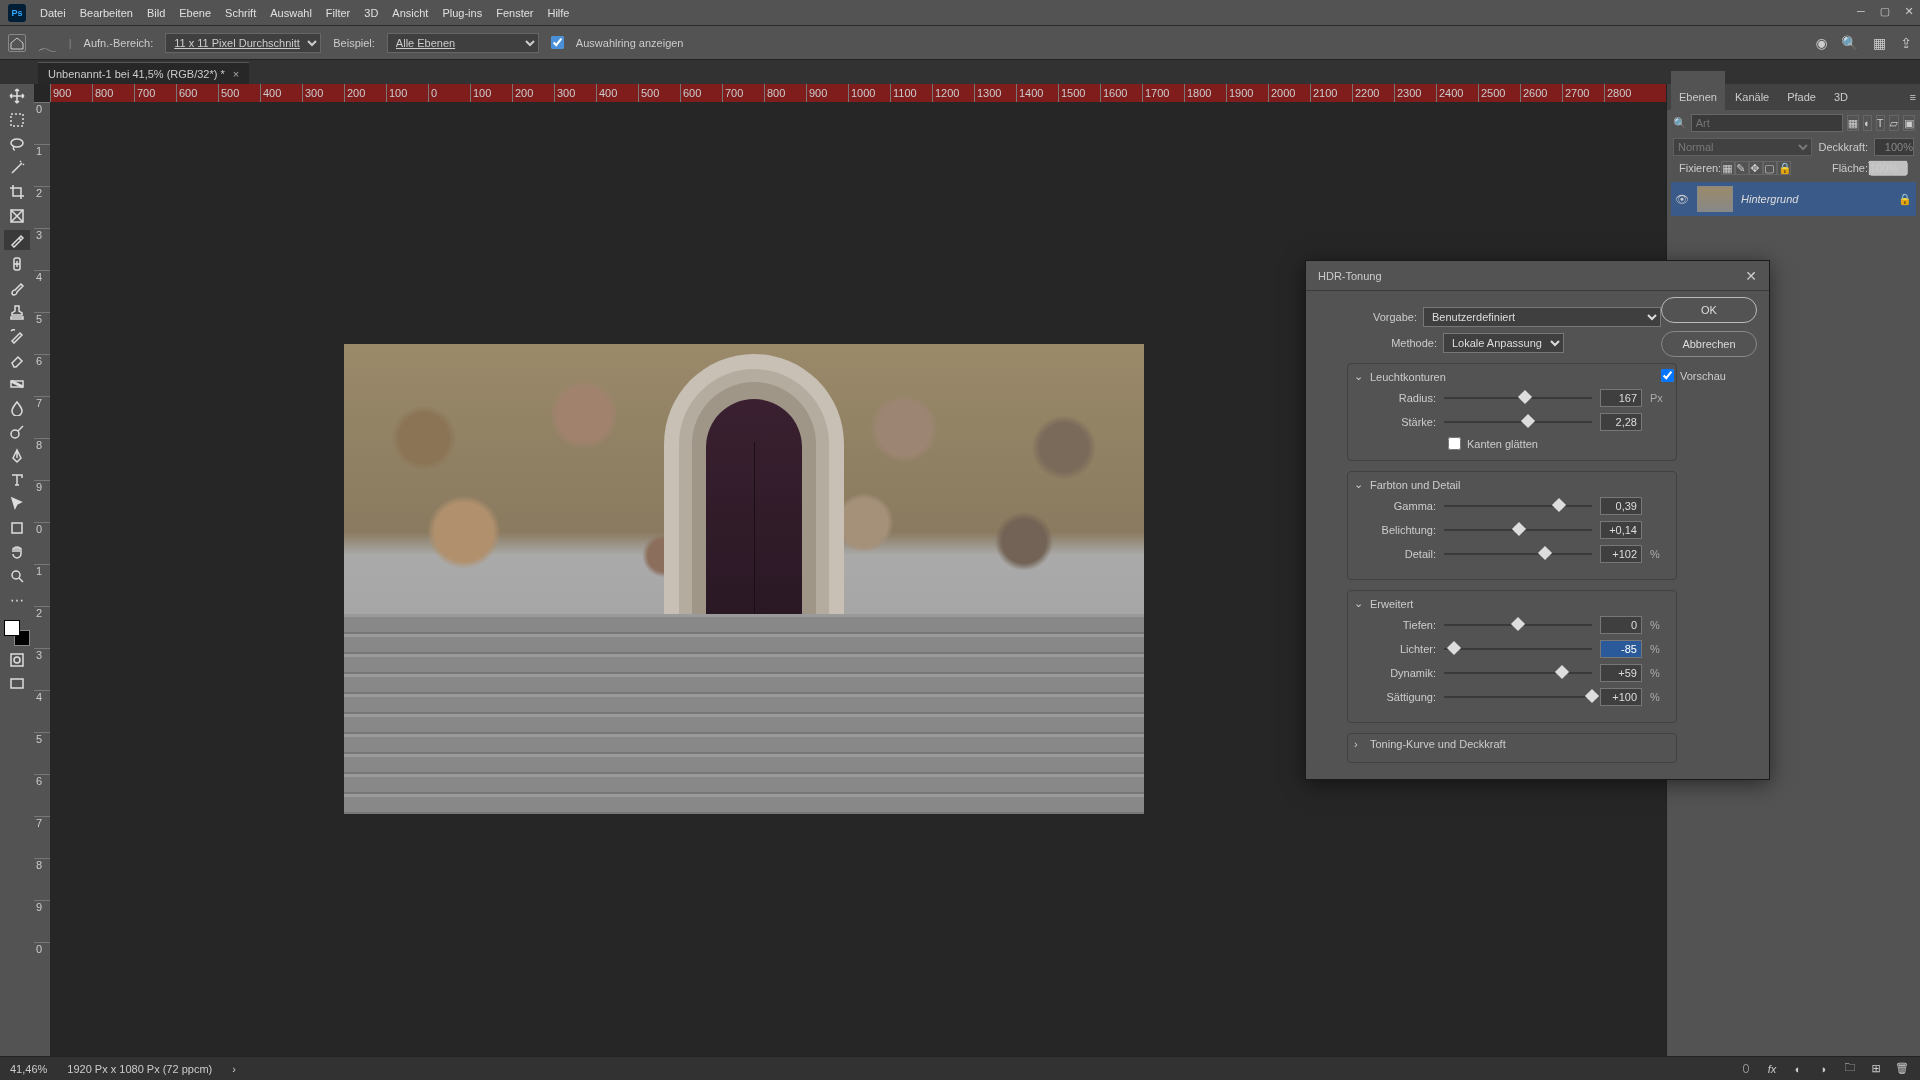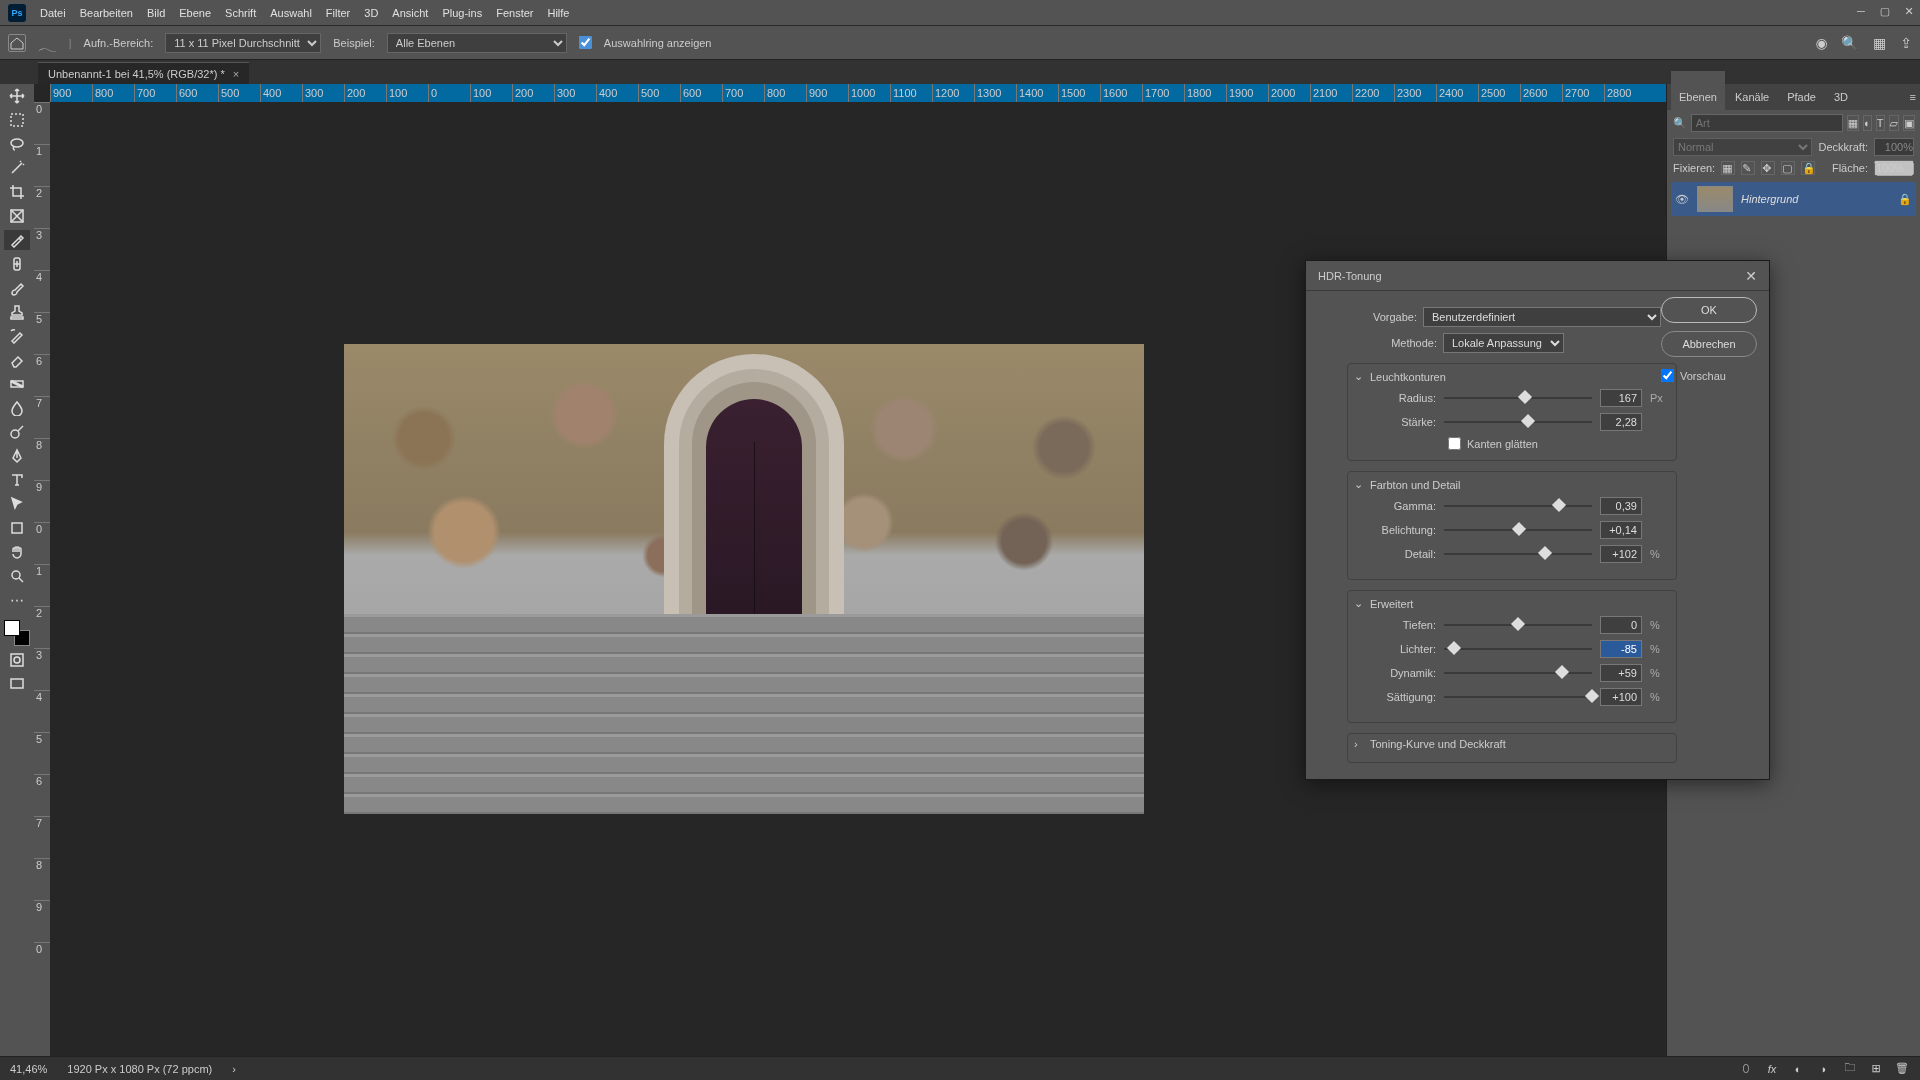--- a/index.html
+++ b/index.html
@@ -8,42 +8,42 @@
 
 .menubar { height:26px; background:#535353; display:flex; align-items:center; padding:0 8px; gap:14px; border-bottom:1px solid #2a2a2a;}
 .menubar .ps-icon { width:18px; height:18px; background:#001e36; border-radius:3px; display:flex; align-items:center; justify-content:center; color:#31a8ff; font-weight:bold; font-size:9px;}
 .menubar .item { color:#e0e0e0; cursor:default; }
 .win-controls { position:absolute; right:4px; top:4px; display:flex; gap:10px; }
 .win-controls span { width:14px; height:14px; display:flex;align-items:center;justify-content:center; color:#ccc;}
 
 
 .optbar { height:34px; background:#535353; border-bottom:1px solid #222; display:flex; align-items:center; padding:0 8px; gap:12px;}
 .optbar .home-icon{width:18px;height:18px;border:1px solid #888;border-radius:2px;display:flex;align-items:center;justify-content:center;}
-.optbar select{background:#3f3f3f;color:#ccc;border:1px solid #666;height:20px;padding:0 4px;}
+.optbar select{background:#3f3f3f;color:#ccc;border:1px solid #666;height:20px;padding:0 4px;text-decoration:underline;}
 .optbar input[type=checkbox]{accent-color:#4a90d9;}
 .optbar .right{margin-left:auto;display:flex;gap:14px;align-items:center;}
 .optbar .right span{font-size:14px;color:#ccc;}
 
 
 .doctab-row{height:24px;background:#323232;display:flex;align-items:flex-end;padding-left:38px;}
 .doctab{background:#272727;height:22px;padding:0 10px;display:flex;align-items:center;gap:8px;border-top:1px solid #555;}
 .doctab .close{color:#aaa;}
 
 
 .main{position:absolute;top:84px;bottom:24px;left:0;right:0;display:flex;}
 .toolbar{width:34px;background:#535353;display:flex;flex-direction:column;align-items:center;padding-top:2px;gap:4px;}
 .tool{width:26px;height:20px;display:flex;align-items:center;justify-content:center;color:#ddd;font-size:14px;position:relative;}
 .tool.sel{background:#3a3a3a;}
 .tool svg{width:16px;height:16px;stroke:#ddd;stroke-width:1.5;fill:none;}
 .swatches{margin-top:6px;position:relative;width:26px;height:26px;}
 .swatches .fg{position:absolute;top:0;left:0;width:16px;height:16px;background:#fff;border:1px solid #000;}
 .swatches .bg{position:absolute;bottom:0;right:0;width:16px;height:16px;background:#000;border:1px solid #888;}
 
 .canvas-area{flex:1;background:#262626;position:relative;overflow:hidden;}
-.ruler-h{position:absolute;top:0;left:16px;right:0;height:18px;background:#0369a1;display:flex;color:#aaa;font-size:9px;overflow:hidden;}
+.ruler-h{position:absolute;top:0;left:16px;right:0;height:18px;background:#7f1d1d;display:flex;color:#aaa;font-size:9px;overflow:hidden;}
 .ruler-h div{width:42px;flex-shrink:0;border-left:1px solid #777;padding-left:2px;line-height:18px;}
 .ruler-v{position:absolute;top:18px;left:0;width:16px;bottom:0;background:#535353;color:#aaa;font-size:9px;display:flex;flex-direction:column;}
 .ruler-v div{height:42px;border-top:1px solid #777;writing-mode:horizontal-tb;padding-left:2px;}
 
 
 .image{position:absolute;left:310px;top:260px;width:800px;height:470px;background:#555;overflow:hidden;}
 .stone-wall{position:absolute;inset:0;
  background:
   radial-gradient(circle at 10% 20%, #8b7355 3%, transparent 4%),
   radial-gradient(circle at 30% 15%, #a0826d 4%, transparent 5%),
@@ -69,21 +69,21 @@
 .right-panels{width:254px;background:#535353;display:flex;flex-direction:column;border-left:1px solid #222;}
 .panel-tabs{height:26px;display:flex;align-items:center;gap:2px;padding:0 4px;background:#424242;}
 .panel-tabs .tab{padding:20px 8px;color:#ccc;}
 .panel-tabs .tab.active{background:#535353;}
 .layers-search{padding:4px 6px;display:flex;align-items:center;gap:4px;}
 .layers-search input{flex:1;background:#3a3a3a;border:1px solid #666;color:#ccc;height:18px;padding:0 4px;}
 .layers-search .ico{width:16px;height:16px;display:flex;align-items:center;justify-content:center;border:1px solid #666;}
 .layers-row{padding:2px 6px;display:flex;align-items:center;gap:6px;font-size:10px;color:#888;}
 .layers-row select{background:#3a3a3a;border:1px solid #666;color:#888;height:18px;flex:1;}
 .layers-row input{width:40px;background:#3a3a3a;border:1px solid #666;color:#888;height:18px;text-align:right;}
-.lock-row{padding:2px 6px;display:flex;align-items:center;gap:6px;font-size:10px;color:#888;}
+.lock-row{padding:2px 12px;display:flex;align-items:center;gap:0;font-size:10px;color:#888;}
 .lock-row .ico{width:14px;height:14px;border:1px solid #666;}
 .layer-item{margin:4px;padding:4px;display:flex;align-items:center;gap:8px;background:#3a5a8a;}
 .layer-item .eye{width:14px;}
 .layer-item .thumb{width:36px;height:26px;background:linear-gradient(#9a8a6a,#888);border:1px solid #888;}
 .layer-item .name{font-style:italic;color:#ddd;}
 .layer-item .lock{margin-left:auto;}
 
 
 .dialog{position:absolute;left:1305px;top:260px;width:465px;background:#535353;border:1px solid #1a1a1a;box-shadow:0 4px 20px rgba(0,0,0,.5);}
 .dlg-title{height:30px;background:#535353;display:flex;align-items:center;padding:0 12px;border-bottom:1px solid #3a3a3a;}
@@ -144,21 +144,21 @@
   <span class="home-icon">
       <svg viewBox="0 0 16 16">
         <path d="M2 8l6-5 6 5v6H2z" fill="none" stroke="#ccc"></path>
       </svg>
     </span>
   <span style="font-size:16px;">𓂃</span>
   <span style="color:#888;">|</span>
   <span>Aufn.-Bereich:</span>
   <select><option>11 x 11 Pixel Durchschnitt</option></select>
   <span>Beispiel:</span>
-  <select style="width:180px;"><option>Alle Ebenen</option></select>
+  <select style="width:152px;"><option>Alle Ebenen</option></select>
   <input type="checkbox" checked="" style="">
   <span>Auswahlring anzeigen</span>
   <div class="right">
     <span>◉</span>
     <span>🔍</span>
     <span>▦</span>
     <span>⇪</span>
   </div>
 </div>
 

